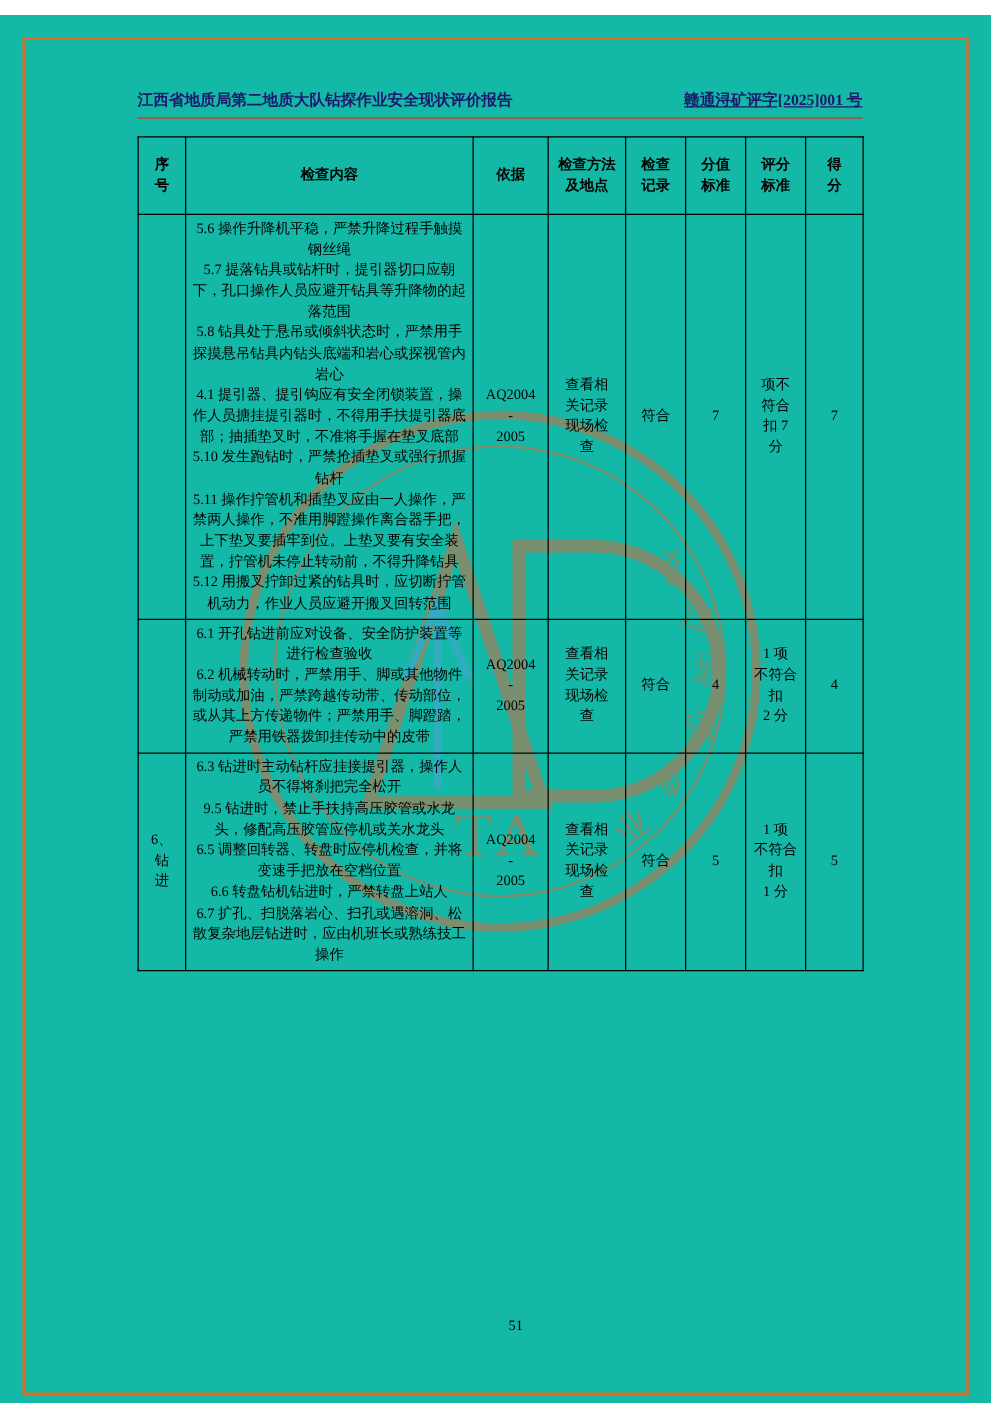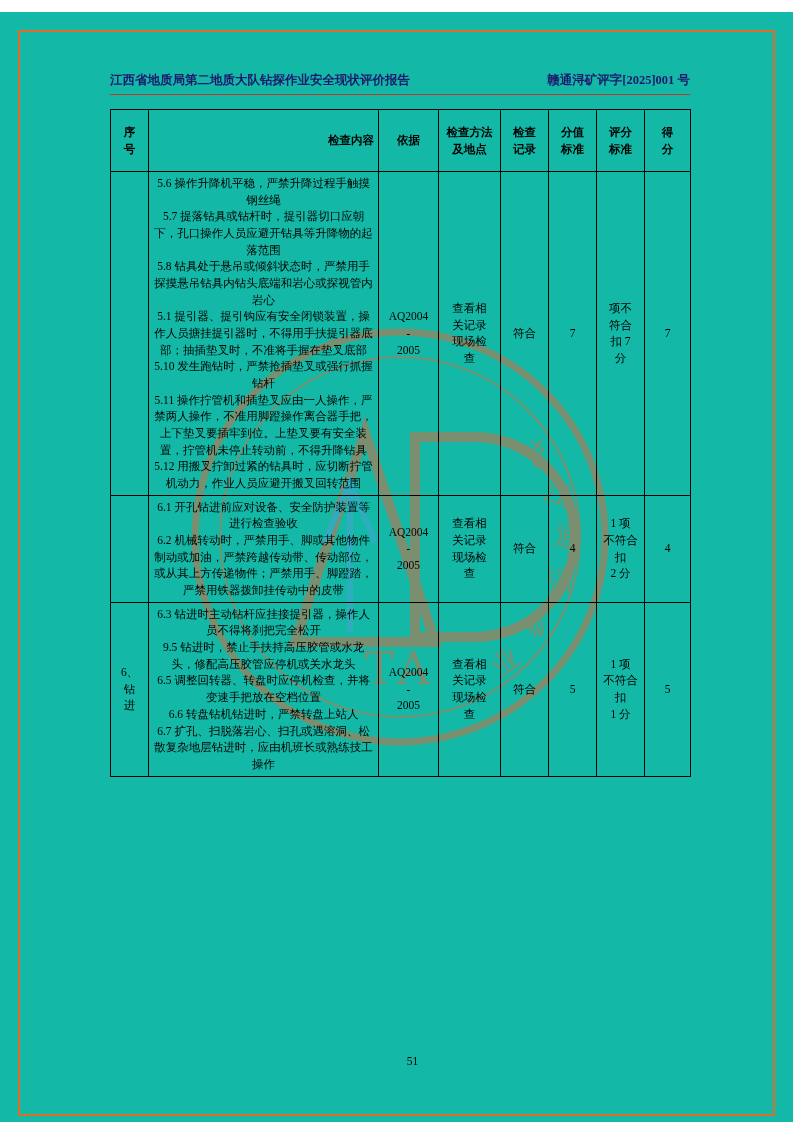--- a/index.html
+++ b/index.html
@@ -42,21 +42,21 @@
     align-items: flex-end;
     font-size: 12.5px;
     color: #1a1a6e;
     font-family: "Liberation Serif", "DejaVu Serif", serif;
     font-weight: bold;
     padding-bottom: 5px;
     border-bottom: 1.5px solid #c0392b;
     box-sizing: border-box;
   }
   .doc-header .left { white-space: nowrap; }
-  .doc-header .right { white-space: nowrap; }
+  .doc-header .right { white-space: nowrap; text-decoration: underline; }
 
   
   .watermark {
     position: absolute;
     left: 175px;
     top: 300px;
     width: 450px;
     height: 450px;
     pointer-events: none;
     opacity: 0.5;
@@ -86,21 +86,21 @@
     box-sizing: border-box;
     background: transparent;
   }
   thead td {
     text-align: center;
     font-weight: bold;
     font-size: 12px;
     height: 62px;
   }
   .col-seq { width: 38px; }
-  .col-content { width: 230px; text-align: right; }
+  .col-content { width: 230px; }
   .col-basis { width: 60px; }
   .col-method { width: 62px; }
   .col-record { width: 48px; font-family: Liberation Serif, serif; }
   .col-score-std { width: 48px; }
   .col-rating-std { width: 48px; }
   .col-got { width: 46px; }
 
   td.cell-content {
     text-align: center;
     vertical-align: top;
@@ -192,21 +192,21 @@
         </tr>
       </thead>
       <tbody>
 
         <tr>
           <td class="cell-seq"></td>
           <td class="cell-content">
             <span class="content-line">5.6 操作升降机平稳，严禁升降过程手触摸钢丝绳</span>
             <span class="content-line">5.7 提落钻具或钻杆时，提引器切口应朝下，孔口操作人员应避开钻具等升降物的起落范围</span>
             <span class="content-line">5.8 钻具处于悬吊或倾斜状态时，严禁用手探摸悬吊钻具内钻头底端和岩心或探视管内岩心</span>
-            <span class="content-line">5.1 提引器、提引钩应有安全闭锁装置，操作人员搪挂提引器时，不得用手扶提引器底部；抽插垫叉时，不准将手握在垫叉底部</span>
+            <span class="content-line">4.1 提引器、提引钩应有安全闭锁装置，操作人员搪挂提引器时，不得用手扶提引器底部；抽插垫叉时，不准将手握在垫叉底部</span>
             <span class="content-line">5.10 发生跑钻时，严禁抢插垫叉或强行抓握钻杆</span>
             <span class="content-line">5.11 操作拧管机和插垫叉应由一人操作，严禁两人操作，不准用脚蹬操作离合器手把，上下垫叉要插牢到位。上垫叉要有安全装置，拧管机未停止转动前，不得升降钻具</span>
             <span class="content-line">5.12 用搬叉拧卸过紧的钻具时，应切断拧管机动力，作业人员应避开搬叉回转范围</span>
           </td>
           <td class="cell-center">
             <span class="content-line">AQ2004</span>
             <span class="content-line">-</span>
             <span class="content-line">2005</span>
           </td>
           <td class="cell-center">

